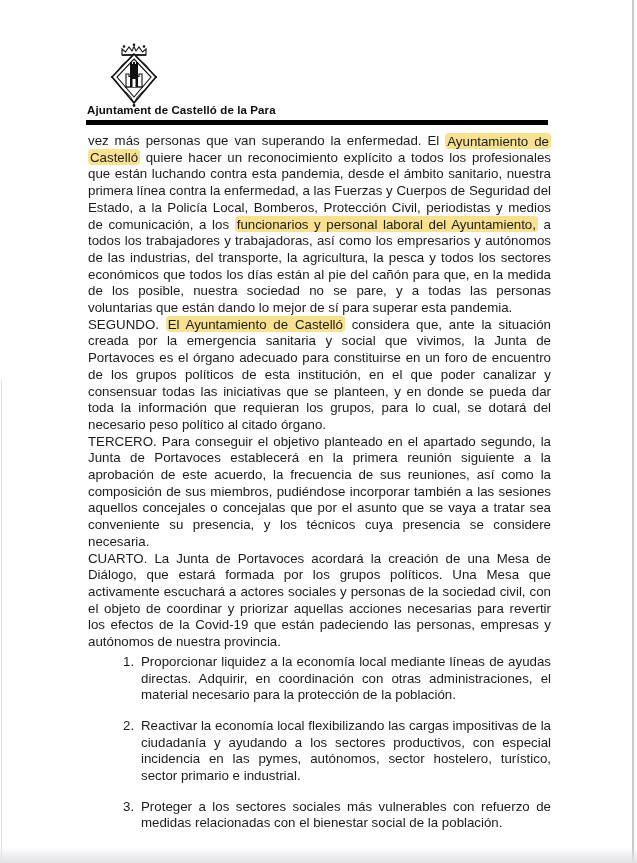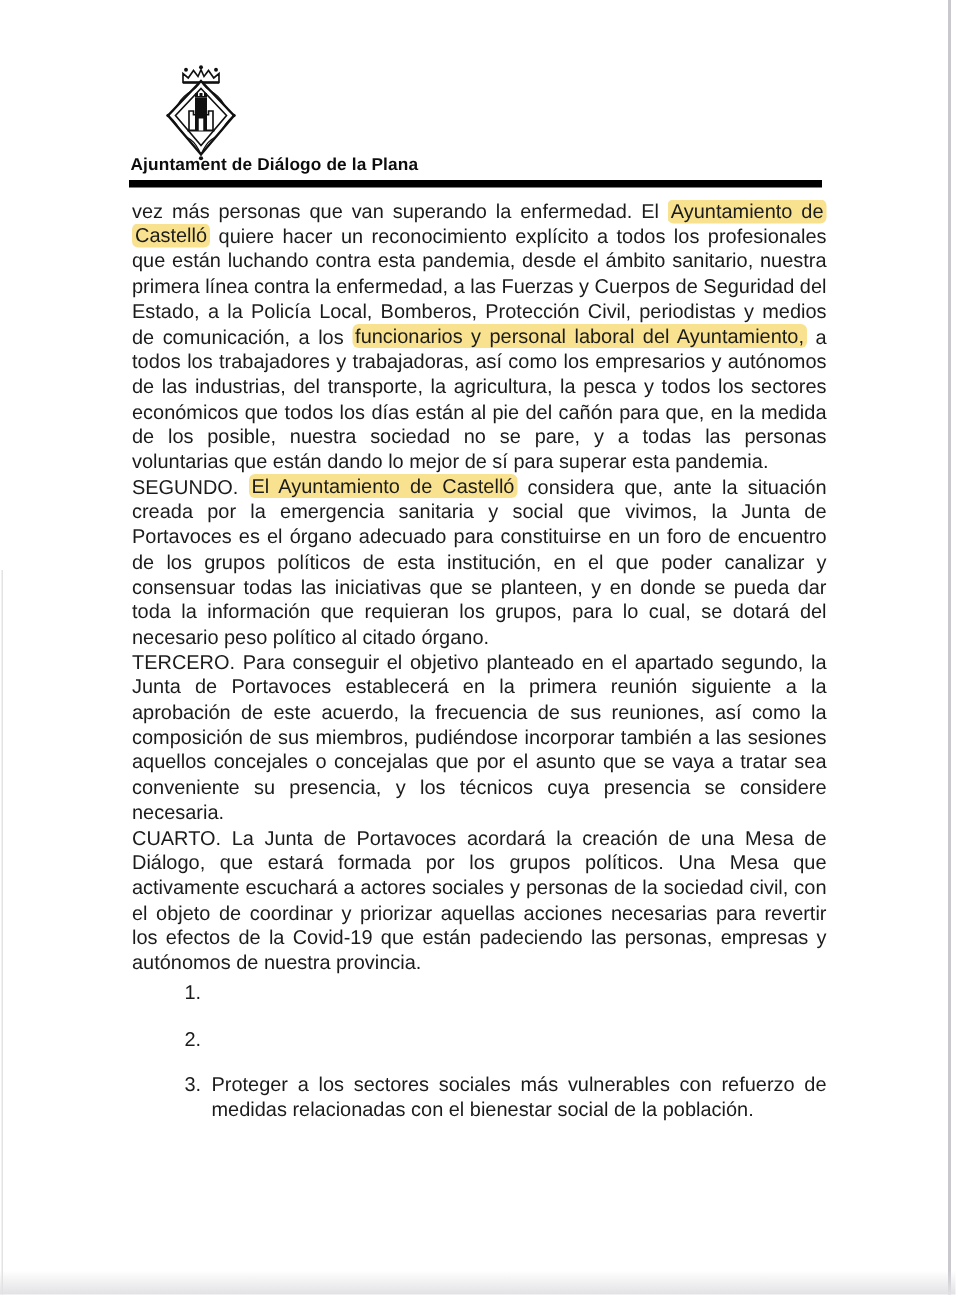--- a/index.html
+++ b/index.html
@@ -83,37 +83,39 @@
       <rect x="27" y="22" width="8" height="22" fill="#111" stroke="none"></rect>
       <path d="M27 22 L27 19 L29 19 L29 21 L30 21 L30 19 L32 19 L32 21 L33 21 L33 19 L35 19 L35 22 Z" fill="#111" stroke="none"></path>
       <rect x="29.5" y="36" width="3" height="8" fill="#fff" stroke="none"></rect>
 
       <circle cx="9" cy="34" r="1.1" fill="#111" stroke="none"></circle>
       <circle cx="53" cy="34" r="1.1" fill="#111" stroke="none"></circle>
       <circle cx="31" cy="62.5" r="1.4" fill="#111" stroke="none"></circle>
     </g>
   </svg>
 
-  <div class="org-name">Ajuntament de Diálogo de la Plana</div>
+  <div class="org-name">Ajuntament de Castelló de la Para</div>
 
   <div class="header-rule"></div>
 
   <main class="doc-body">
     <div id="paragraphs">
         <p><span>vez más personas que van superando la enfermedad. El </span><mark class="hl">Ayuntamiento de Castelló</mark><span> quiere hacer un reconocimiento explícito a todos los profesionales que están luchando contra esta pandemia, desde el ámbito sanitario, nuestra primera línea contra la enfermedad, a las Fuerzas y Cuerpos de Seguridad del Estado, a la Policía Local, Bomberos, Protección Civil, periodistas y medios de comunicación, a los </span><mark class="hl">funcionarios y personal laboral del Ayuntamiento,</mark><span> a todos los trabajadores y trabajadoras, así como los empresarios y autónomos de las industrias, del transporte, la agricultura, la pesca y todos los sectores económicos que todos los días están al pie del cañón para que, en la medida de los posible, nuestra sociedad no se pare, y a todas las personas voluntarias que están dando lo mejor de sí para superar esta pandemia.</span></p>
         <p><span class="section-label">SEGUNDO. </span><mark class="hl">El Ayuntamiento de Castelló</mark><span> considera que, ante la situación creada por la emergencia sanitaria y social que vivimos, la Junta de Portavoces es el órgano adecuado para constituirse en un foro de encuentro de los grupos políticos de esta institución, en el que poder canalizar y consensuar todas las iniciativas que se planteen, y en donde se pueda dar toda la información que requieran los grupos, para lo cual, se dotará del necesario peso político al citado órgano.</span></p>
         <p><span class="section-label">TERCERO. </span><span>Para conseguir el objetivo planteado en el apartado segundo, la Junta de Portavoces establecerá en la primera reunión siguiente a la aprobación de este acuerdo, la frecuencia de sus reuniones, así como la composición de sus miembros, pudiéndose incorporar también a las sesiones aquellos concejales o concejalas que por el asunto que se vaya a tratar sea conveniente su presencia, y los técnicos cuya presencia se considere necesaria.</span></p>
         <p><span class="section-label">CUARTO. </span><span>La Junta de Portavoces acordará la creación de una Mesa de Diálogo, que estará formada por los grupos políticos. Una Mesa que activamente escuchará a actores sociales y personas de la sociedad civil, con el objeto de coordinar y priorizar aquellas acciones necesarias para revertir los efectos de la Covid-19 que están padeciendo las personas, empresas y autónomos de nuestra provincia.</span></p>
       </div>
     <ol class="num-list" id="num-list">
         <li>
           <span class="num">1.</span>
+          <span class="txt">Proporcionar liquidez a la economía local mediante líneas de ayudas directas. Adquirir, en coordinación con otras administraciones, el material necesario para la protección de la población.</span>
         </li>
         <li>
           <span class="num">2.</span>
+          <span class="txt">Reactivar la economía local flexibilizando las cargas impositivas de la ciudadanía y ayudando a los sectores productivos, con especial incidencia en las pymes, autónomos, sector hostelero, turístico, sector primario e industrial.</span>
         </li>
         <li>
           <span class="num">3.</span>
           <span class="txt">Proteger a los sectores sociales más vulnerables con refuerzo de medidas relacionadas con el bienestar social de la población.</span>
         </li>
       </ol>
   </main>
 
   <div class="page-edge-right"></div>
   <div class="page-edge-left"></div>

